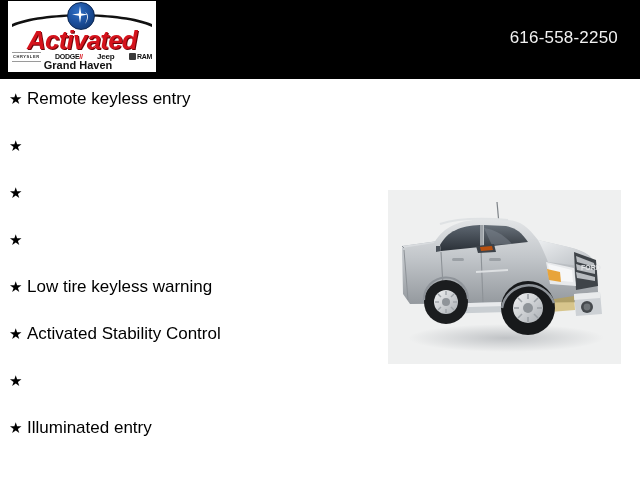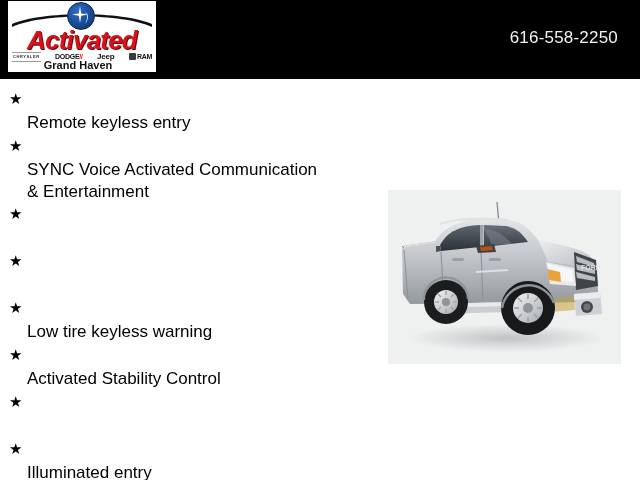--- a/index.html
+++ b/index.html
@@ -201,21 +201,20 @@
     line-height: 22px;
     text-align: left;
   }
 
   .feature-label {
     flex: 1 1 auto;
     font-size: 17px;
     color: #000000;
     line-height: 22px;
     white-space: pre-line;
-    margin-top: 24px;
   }
 
   
   .vehicle-photo {
     position: absolute;
     left: 388px;
     top: 190px;
     width: 233px;
     height: 174px;
     background: linear-gradient(160deg, #f4f4f4 0%, #ededed 45%, #e6e6e6 100%);
@@ -263,22 +262,20 @@
     <div class="phone">616-558-2250</div>
   </div>
 
   <ul class="features" id="features-list">
       <li class="feature-item">
         <span class="feature-star">★</span>
         <span class="feature-label">Remote keyless entry</span>
       </li>
       <li class="feature-item">
         <span class="feature-star">★</span>
-        <span class="feature-label">SYNC Voice Activated Communication
-&amp; Entertainment</span>
       </li>
       <li class="feature-item">
         <span class="feature-star">★</span>
       </li>
       <li class="feature-item">
         <span class="feature-star">★</span>
       </li>
       <li class="feature-item">
         <span class="feature-star">★</span>
         <span class="feature-label">Low tire keyless warning</span>

